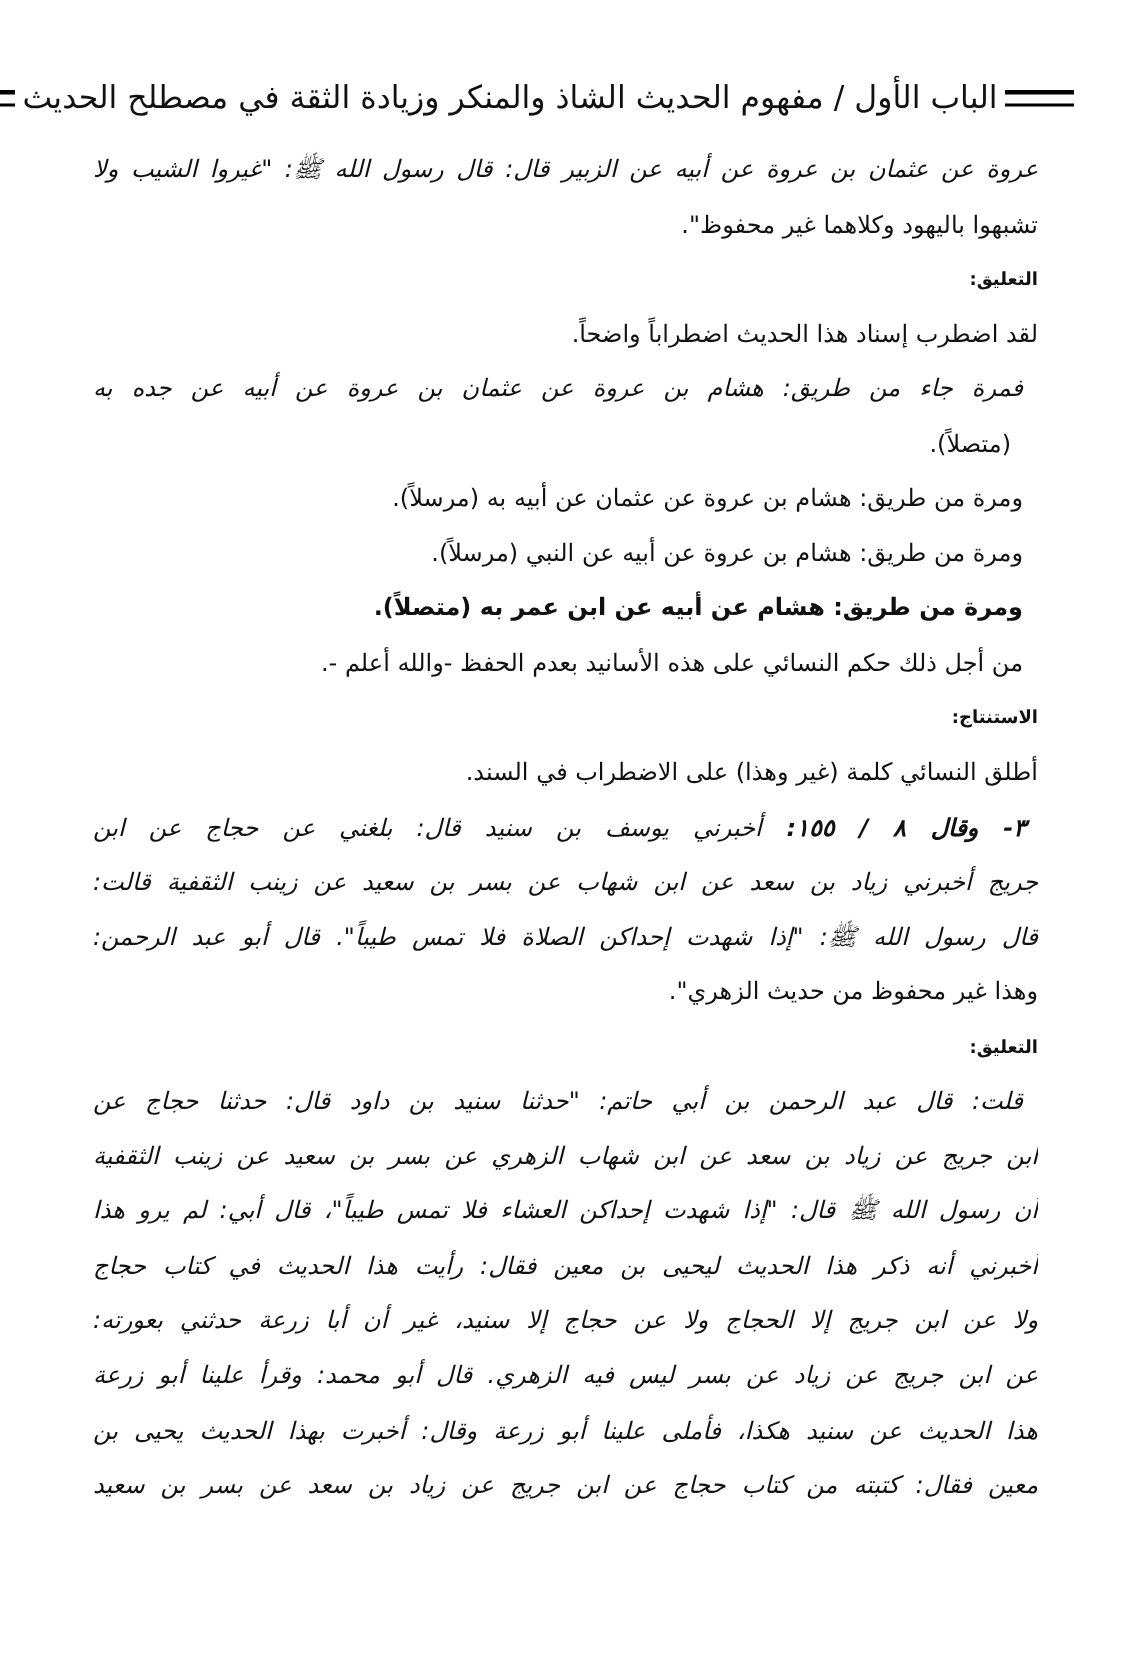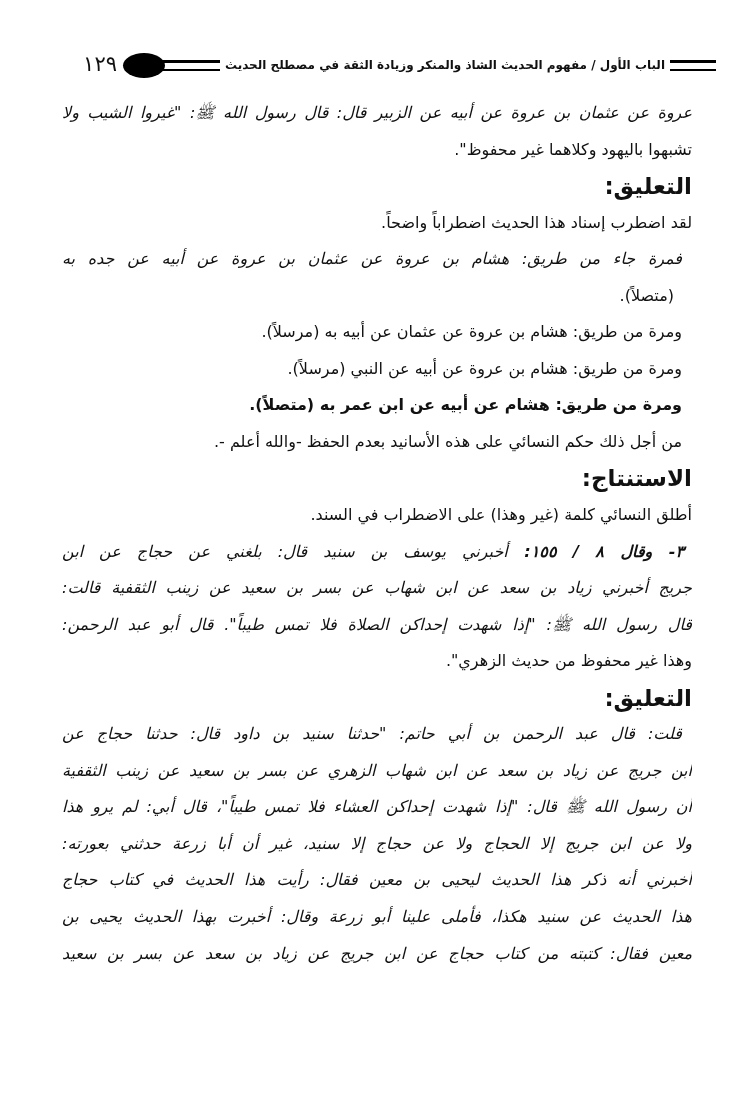--- a/index.html
+++ b/index.html
@@ -26,22 +26,22 @@
     height: 11px;
     box-sizing: border-box;
     border-top: 3px solid #000;
     border-bottom: 2px solid #000;
     flex: none;
   }
   .rule-right { width: 46px; }
   .rule-left  { width: 58px; }
   .header-title {
     flex: none;
-    font-weight: bold;
-    font-size: 12px;
+    font-weight: normal;
+    font-size: 21px;
     letter-spacing: -0.3px;
     padding: 0 5px;
     white-space: nowrap;
   }
   .oval {
     flex: none;
     width: 42px;
     height: 25px;
     background: #000;
     border-radius: 50%;
@@ -64,21 +64,21 @@
     display: block;
     font-size: 16px;
     line-height: 36.55px;
     height: 36.55px;
     overflow: hidden;
     white-space: normal;
   }
   .line.fill { text-align: justify; text-align-last: justify; font-style: italic; }
   .line.end  { text-align: right; }
   .line .bold { font-weight: bold; }
-  .line.heading { font-size: 23px; }
+  .line.heading { font-size: 12px; }
 </style>
 </head>
 <body>
 
 <div class="page">
 
   <div class="header">
     <div class="rule rule-right"></div>
     <div class="header-title">الباب الأول / مفهوم الحديث الشاذ والمنكر وزيادة الثقة في مصطلح الحديث</div>
     <div class="rule rule-left"></div>
@@ -100,19 +100,20 @@
       <div class="line end heading"><span class="bold">الاستنتاج:</span></div>
       <div class="line end"><span>أطلق النسائي كلمة (غير وهذا) على الاضطراب في السند.</span></div>
       <div class="line fill" style="text-indent: 8px;"><span class="bold">٣- وقال ٨ / ١٥٥: </span><span>أخبرني يوسف بن سنيد قال: بلغني عن حجاج عن ابن</span></div>
       <div class="line fill"><span>جريج أخبرني زياد بن سعد عن ابن شهاب عن بسر بن سعيد عن زينب الثقفية قالت:</span></div>
       <div class="line fill"><span>قال رسول الله ﷺ: "إذا شهدت إحداكن الصلاة فلا تمس طيباً". قال أبو عبد الرحمن:</span></div>
       <div class="line end"><span>وهذا غير محفوظ من حديث الزهري".</span></div>
       <div class="line end heading"><span class="bold">التعليق:</span></div>
       <div class="line fill" style="text-indent: 10px;"><span>قلت: قال عبد الرحمن بن أبي حاتم: "حدثنا سنيد بن داود قال: حدثنا حجاج عن</span></div>
       <div class="line fill"><span>ابن جريج عن زياد بن سعد عن ابن شهاب الزهري عن بسر بن سعيد عن زينب الثقفية</span></div>
       <div class="line fill"><span>أن رسول الله ﷺ قال: "إذا شهدت إحداكن العشاء فلا تمس طيباً"، قال أبي: لم يرو هذا</span></div>
+      <div class="line fill"><span>أخبرني أنه ذكر هذا الحديث ليحيى بن معين فقال: رأيت هذا الحديث في كتاب حجاج</span></div>
       <div class="line fill"><span>ولا عن ابن جريج إلا الحجاج ولا عن حجاج إلا سنيد، غير أن أبا زرعة حدثني بعورته:</span></div>
-      <div class="line fill"><span>أخبرني أنه ذكر هذا الحديث ليحيى بن معين فقال: رأيت هذا الحديث في كتاب حجاج</span></div>
+      <div class="line fill"><span>عن ابن جريج عن زياد عن بسر ليس فيه الزهري. قال أبو محمد: وقرأ علينا أبو زرعة</span></div>
       <div class="line fill"><span>هذا الحديث عن سنيد هكذا، فأملى علينا أبو زرعة وقال: أخبرت بهذا الحديث يحيى بن</span></div>
       <div class="line fill"><span>معين فقال: كتبته من كتاب حجاج عن ابن جريج عن زياد بن سعد عن بسر بن سعيد</span></div>
     </div>
 
 </div>
 
 </body></html>

